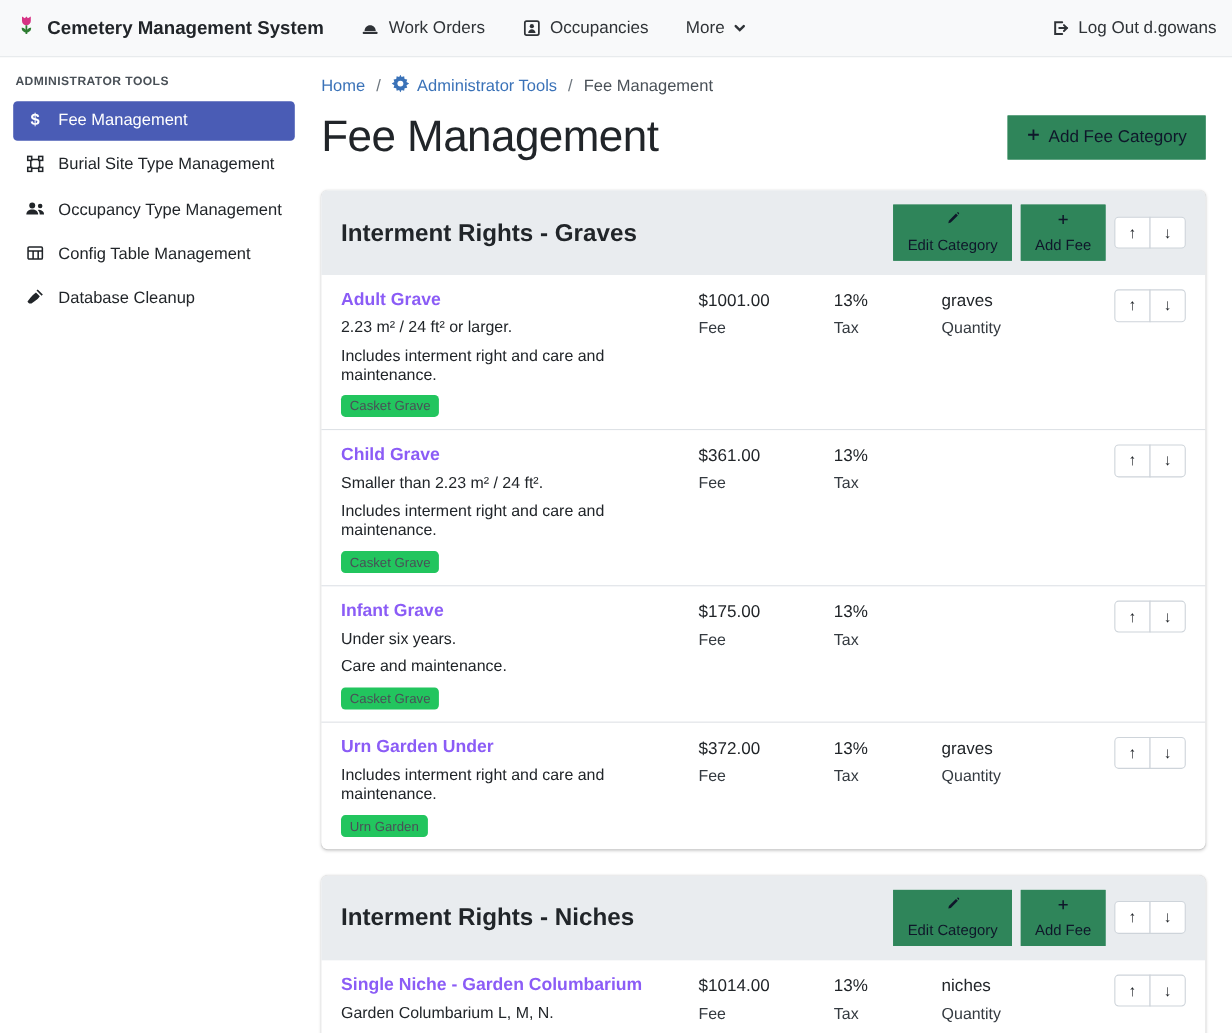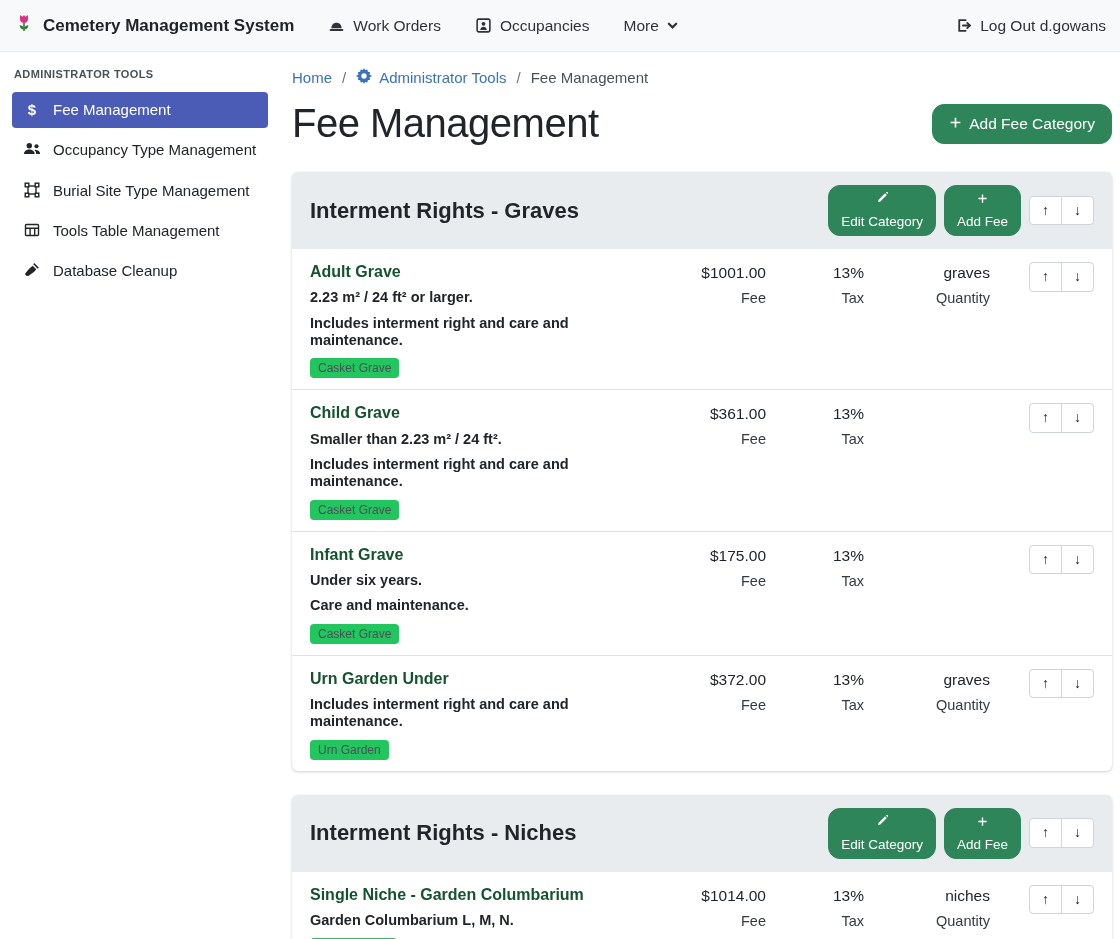--- a/index.html
+++ b/index.html
@@ -32,31 +32,31 @@
     display:flex; gap:11px; align-items:flex-start; padding:8px 10px; border-radius:4px;
     font-size:15px; line-height:1.35; color:#212529; cursor:pointer; margin-bottom:4px;
   }
   .side-item .ico { width:20px; flex:none; display:flex; justify-content:center; margin-top:1px; color:#212529; }
   .side-item .ico svg { display:block; }
   .side-item.active { background:#4a5cb5; color:#fff; }
   .side-item.active .ico { color:#fff; }
   .ico-txt { font-weight:700; font-size:15px; line-height:1.2; }
 
   
-  main { flex:1; padding:16px 8px 0 12px; }
+  main { flex:1; padding:16px 24px 0 12px; }
   .breadcrumb { display:flex; align-items:center; gap:10px; font-size:15px; }
   .breadcrumb a { color:#3a72b8; display:inline-flex; align-items:center; gap:7px; }
   .breadcrumb .sep { color:#6c757d; }
   .crumb-current { color:#495057; }
 
   .title-row { display:flex; justify-content:space-between; align-items:center; margin:14px 0 26px; }
   h1 { font-size:40px; font-weight:400; margin:0; letter-spacing:-.5px; color:#212529; }
 
   .btn-green {
-    background:#2f855a; color:#ffffff; border:1px solid #2f855a; border-radius:12px;
+    background:#2f855a; color:#0f172a; border:1px solid #2f855a; border-radius:0;
     display:inline-flex; align-items:center; gap:7px;
   }
   .btn-green.lg { padding:10px 16px; font-size:15.5px; }
   .btn-green.sm { padding:6px 12px; font-size:13.5px;flex-direction:column; }
 
   .btn-group { display:inline-flex; }
   .ibtn {
     background:#fff; border:1px solid #ced4da; color:#212529;
     padding:4px 12px; font-size:14px; line-height:1.4;
   }
@@ -71,27 +71,27 @@
   }
   .card-header { display:flex; align-items:center; background:#e9ecef; padding:13px 18px; gap:4px; }
   .card-header h2 { font-size:22px; font-weight:700; margin:0; color:#212529; }
   .header-actions { margin-left:auto; display:flex; gap:8px; align-items:center; }
 
   .fee-row {
     display:grid; grid-template-columns:1fr 115px 90px 118px 96px; column-gap:8px;
     padding:13px 18px 11px; border-bottom:1px solid #dee2e6; align-items:start;
   }
   .fee-row:last-child { border-bottom:none; }
-  .fee-name { color:#14532d; font-weight:700; font-size:16px; line-height:1.2; display:inline-block; }
-  .fee-desc { font-size:14.5px; line-height:1.2; margin-top:8px; color:#212529;font-weight:bold; }
+  .fee-name { color:#8b5cf6; font-weight:700; font-size:16px; line-height:1.2; display:inline-block; }
+  .fee-desc { font-size:14.5px; line-height:1.2; margin-top:8px; color:#212529; }
   .tag {
     display:inline-block; background:#22c55e; color:#495057; font-size:12px;
     padding:3px 8px; border-radius:4px; margin-top:9px;
   }
-  .cell { text-align:right; padding-top:2px; }
+  .cell { text-align:left; padding-top:2px; }
   .cell .val { font-size:15.5px; }
   .cell .lbl { font-size:14.5px; margin-top:8px; color:#343a40; }
   .cell-arrows { text-align:right; padding-top:0; }
 </style>
 </head>
 <body>
 
 <nav class="navbar">
   <a class="brand">
     <span>
@@ -153,49 +153,49 @@
     <div class="side-heading">ADMINISTRATOR TOOLS</div>
     <div>
         <div class="side-item active">
           <span class="ico">
             <span class="ico-txt">$</span>
           </span>
           <span>Fee Management</span>
         </div>
         <div class="side-item">
           <span class="ico">
-            <svg width="18" height="15" viewBox="0 0 20 16" fill="currentColor">
-              <circle cx="7" cy="5" r="3"></circle>
-              <path d="M1 14c0-3 2.7-5 6-5s6 2 6 5z"></path>
-              <circle cx="15" cy="5.5" r="2.3"></circle>
-              <path d="M14 9.3c2.9.2 5 2 5 4.7h-4.4c0-1.8-.7-3.3-1.9-4.3.4-.2.8-.4 1.3-.4z"></path>
-            </svg>
-          </span>
-          <span>Occupancy Type Management</span>
-        </div>
-        <div class="side-item">
-          <span class="ico">
             <svg width="16" height="16" viewBox="0 0 16 16" fill="none" stroke="currentColor" stroke-width="1.4">
               <rect x="4" y="4" width="8" height="8"></rect>
               <rect x="1.2" y="1.2" width="3.6" height="3.6" fill="#fff"></rect>
               <rect x="11.2" y="1.2" width="3.6" height="3.6" fill="#fff"></rect>
               <rect x="1.2" y="11.2" width="3.6" height="3.6" fill="#fff"></rect>
               <rect x="11.2" y="11.2" width="3.6" height="3.6" fill="#fff"></rect>
             </svg>
           </span>
           <span>Burial Site Type Management</span>
         </div>
         <div class="side-item">
           <span class="ico">
+            <svg width="18" height="15" viewBox="0 0 20 16" fill="currentColor">
+              <circle cx="7" cy="5" r="3"></circle>
+              <path d="M1 14c0-3 2.7-5 6-5s6 2 6 5z"></path>
+              <circle cx="15" cy="5.5" r="2.3"></circle>
+              <path d="M14 9.3c2.9.2 5 2 5 4.7h-4.4c0-1.8-.7-3.3-1.9-4.3.4-.2.8-.4 1.3-.4z"></path>
+            </svg>
+          </span>
+          <span>Occupancy Type Management</span>
+        </div>
+        <div class="side-item">
+          <span class="ico">
             <svg width="16" height="16" viewBox="0 0 16 16" fill="none" stroke="currentColor" stroke-width="1.4">
               <rect x="1.5" y="2.5" width="13" height="11" rx="1"></rect>
               <path d="M1.5 6.2h13M6.1 6.2v7.3M10.7 6.2v7.3"></path>
             </svg>
           </span>
-          <span>Tools Table Management</span>
+          <span>Config Table Management</span>
         </div>
         <div class="side-item">
           <span class="ico">
             <svg width="16" height="16" viewBox="0 0 16 16" fill="currentColor">
               <path d="M10.3 1.1l4.6 4.6-1.1 1.1-4.6-4.6z"></path>
               <path d="M8.7 3.8l3.5 3.5c-1 1.7-2.4 3.1-4.1 4L4.6 13.8c-1.5.6-3.1-.2-3.6-1.7C2.5 9.8 4.5 7 8.7 3.8z"></path>
             </svg>
           </span>
           <span>Database Cleanup</span>
         </div>

